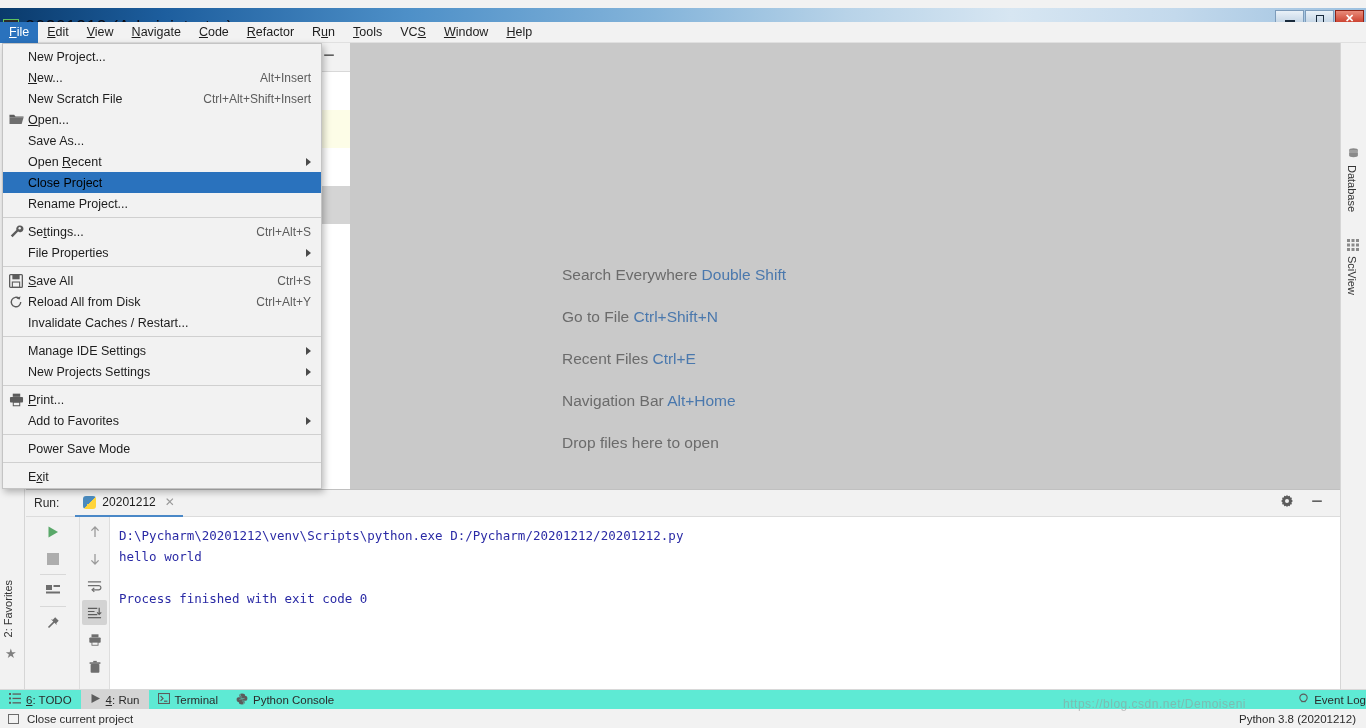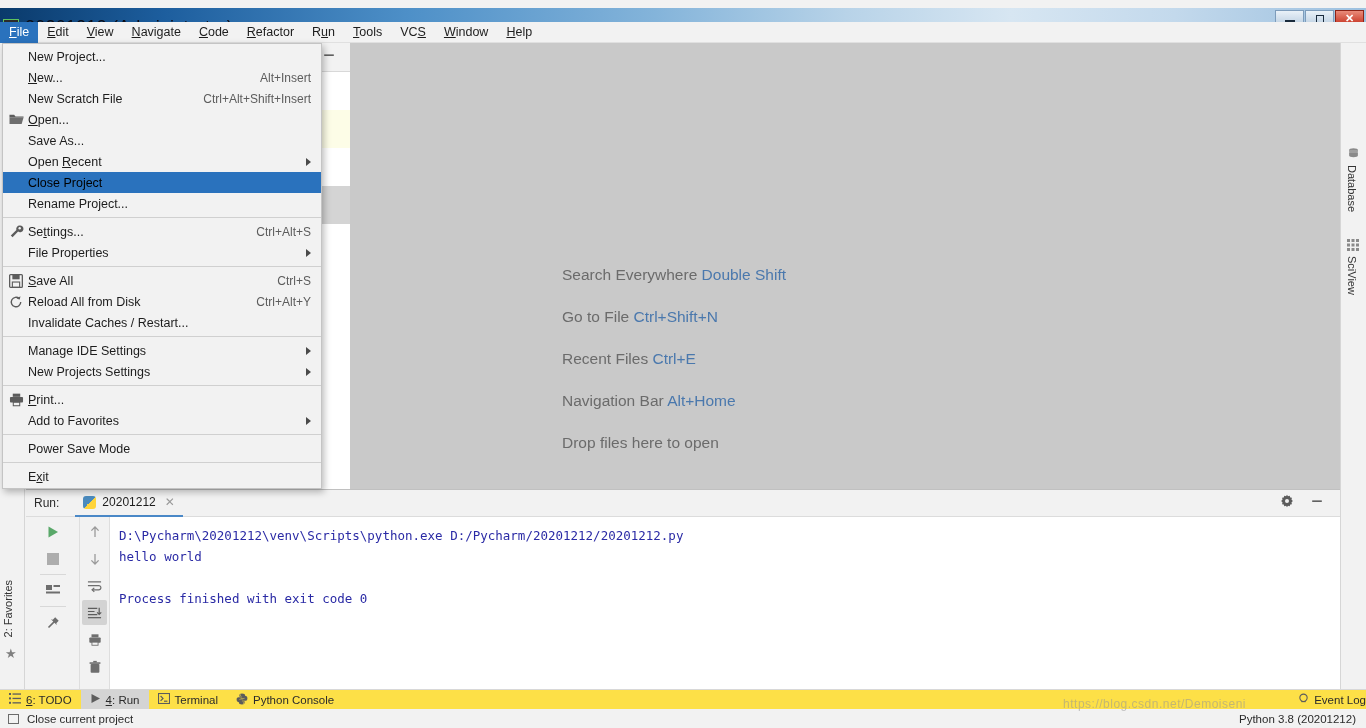--- a/index.html
+++ b/index.html
@@ -149,21 +149,21 @@
   .console {
     position: absolute; left: 85px; top: 27px; right: 0; height: 173px;
     background: #ffffff; padding: 8px 0 0 8px;
     font-family: "DejaVu Sans Mono", monospace; font-size: 12.5px;
     color: #2a2aa5; line-height: 21px; white-space: pre;
   }
 
   
   .bottom-tabs {
     position: absolute; left: 0; top: 689px; width: 1366px; height: 20px;
-    background: #fde047; border-top: 1px solid #d8d8d8;
+    background: #5eead4; border-top: 1px solid #d8d8d8;
     display: flex; align-items: center; font-size: 11.5px; color: #2b2b2b;
   }
   .btab { display:flex; align-items:center; gap:5px; height:20px; padding: 0 9px; }
   .btab.active { background: #d4d4d4; }
   .btab u { text-decoration: underline; }
   .bt-right { margin-left:auto; display:flex; align-items:center; gap:5px; }
 
   
   .statusbar {
     position: absolute; left: 0; top: 709px; width: 1366px; height: 19px;

